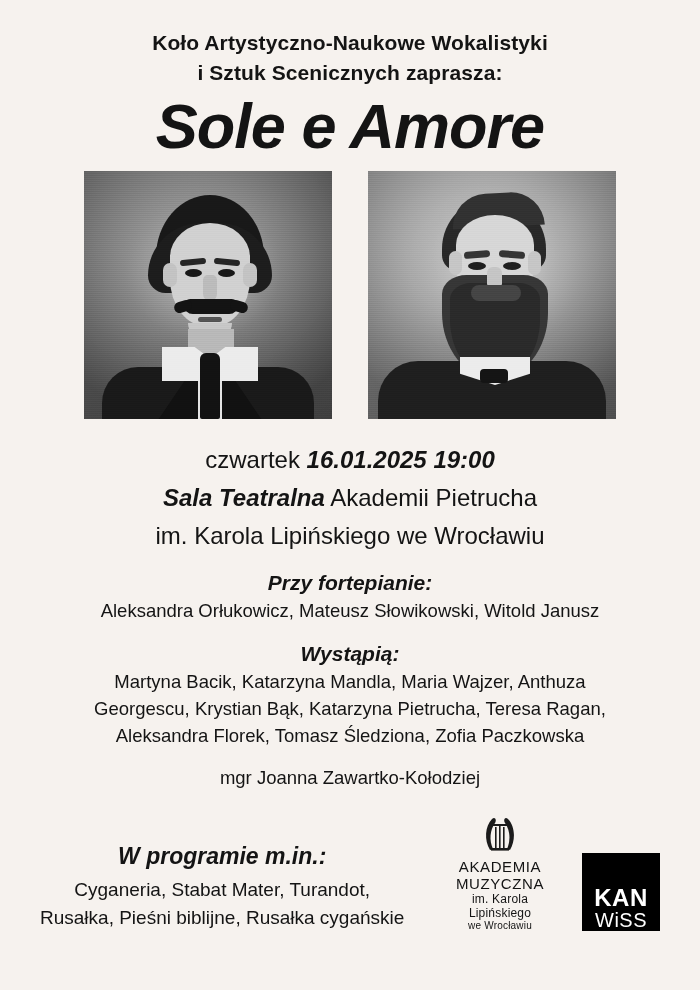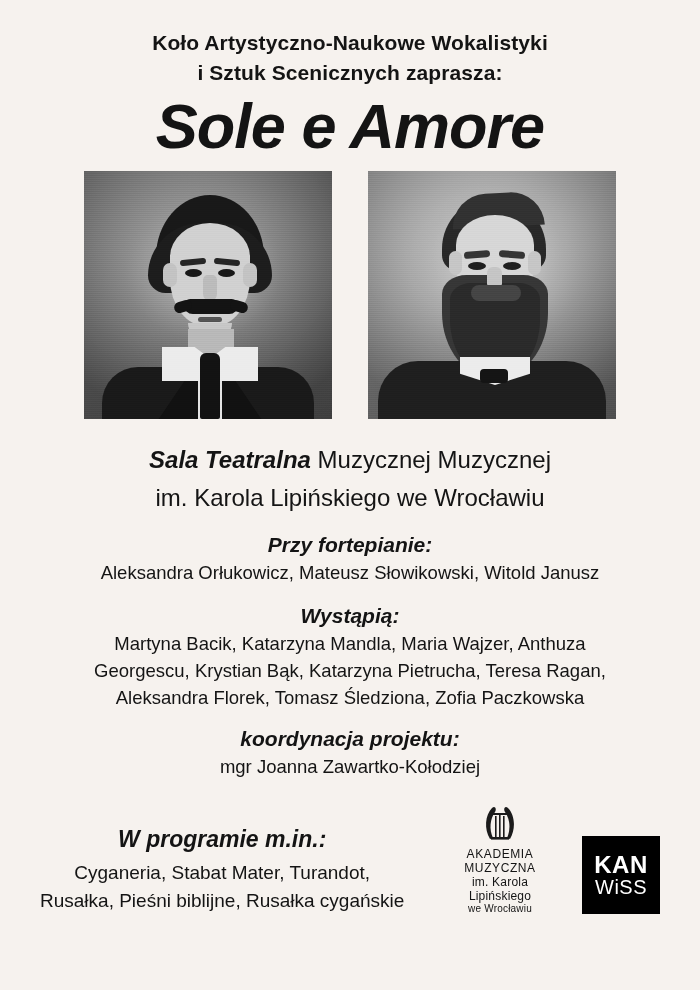--- a/index.html
+++ b/index.html
@@ -212,29 +212,29 @@
     line-height: 1.5;
   }
   .logos {
     display: flex;
     align-items: flex-end;
     gap: 22px;
     padding-bottom: 2px;
   }
   .logo-am { text-align: center; width: 120px; }
   .lyre { margin: 0 auto 4px auto; display: block; }
-  .logo-am .l1 { font-size: 12px; letter-spacing: 0.6px; font-weight: 500; }
+  .logo-am .l1 { font-size: 15px; letter-spacing: 0.6px; font-weight: 500; }
   .logo-am .l2 { font-size: 12px; letter-spacing: 0.2px; }
   .logo-am .l3 { font-size: 10px; letter-spacing: 0.2px; }
 
   .logo-kan {
     width: 78px; height: 78px;
     background: #000; color: #fff;
     display: flex; flex-direction: column;
-    align-items: center; justify-content: center;
+    align-items: center; justify-content: flex-end;
     line-height: 1.02;
   }
   .logo-kan .k1 { font-size: 24px; font-weight: bold; letter-spacing: 0.5px; }
   .logo-kan .k2 { font-size: 20px; font-weight: normal; letter-spacing: 0.5px; }
 </style>
 </head>
 <body>
 
 <div class="poster">
 
@@ -290,39 +290,42 @@
       <div class="suit"></div>
       <div class="collar"></div>
       <div class="bow"></div>
       <div class="frame-grain"></div>
     </div>
 
   </div>
 
   <div class="when">
     <div>
-      <span class="b">Sala Teatralna</span><span> Muzycznej Muzycznej</span>
+      <span>czwartek</span>
+      <span class="date">16.01.2025 19:00</span>
+    </div>
+    <div>
+      <span class="b">Sala Teatralna</span><span> Akademii Pietrucha</span>
     </div>
     <div>im. Karola Lipińskiego we Wrocławiu</div>
   </div>
 
   <div class="block tight">
     <div class="block-head">Przy fortepianie:</div>
     <div class="block-body">Aleksandra Orłukowicz, Mateusz Słowikowski, Witold Janusz</div>
   </div>
 
   <div class="block">
     <div class="block-head">Wystąpią:</div>
     <div class="block-body">Martyna Bacik, Katarzyna Mandla, Maria Wajzer, Anthuza</div>
     <div class="block-body">Georgescu, Krystian Bąk, Katarzyna Pietrucha, Teresa Ragan,</div>
     <div class="block-body">Aleksandra Florek, Tomasz Śledziona, Zofia Paczkowska</div>
   </div>
 
   <div class="block tight">
-    <div class="block-head">koordynacja projektu:</div>
     <div class="block-body">mgr Joanna Zawartko-Kołodziej</div>
   </div>
 
   <div class="footer">
 
     <div class="programme">
       <div class="programme-head">W programie m.in.:</div>
       <div class="programme-body">Cyganeria, Stabat Mater, Turandot,</div>
       <div class="programme-body">Rusałka, Pieśni biblijne, Rusałka cygańskie</div>
     </div>

